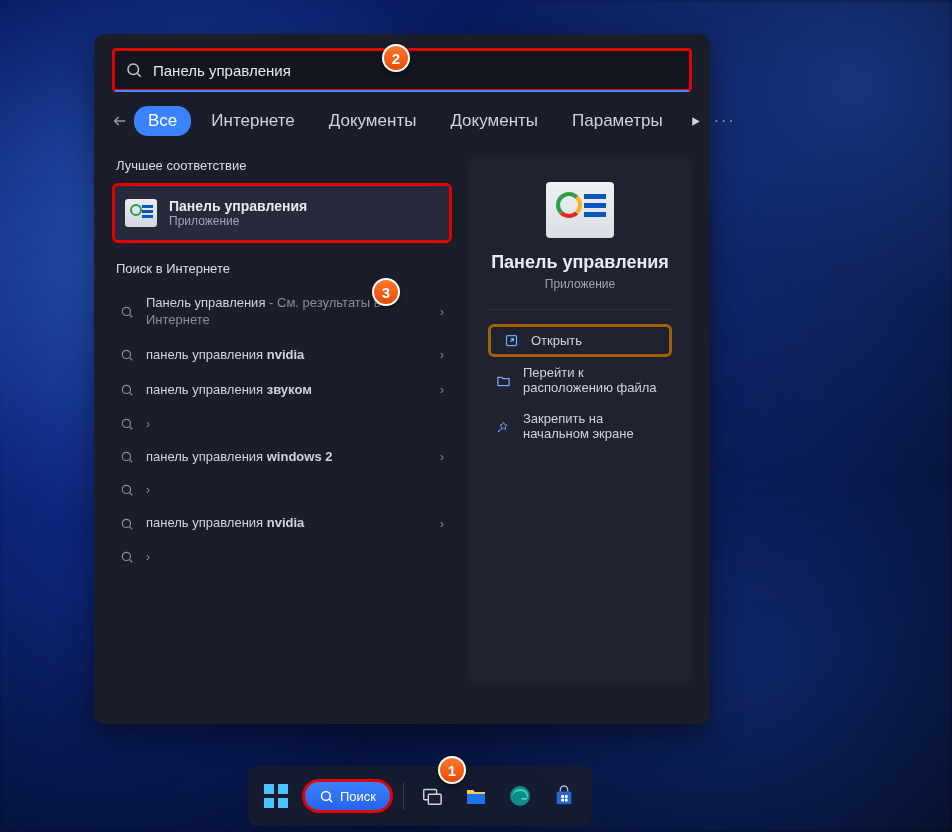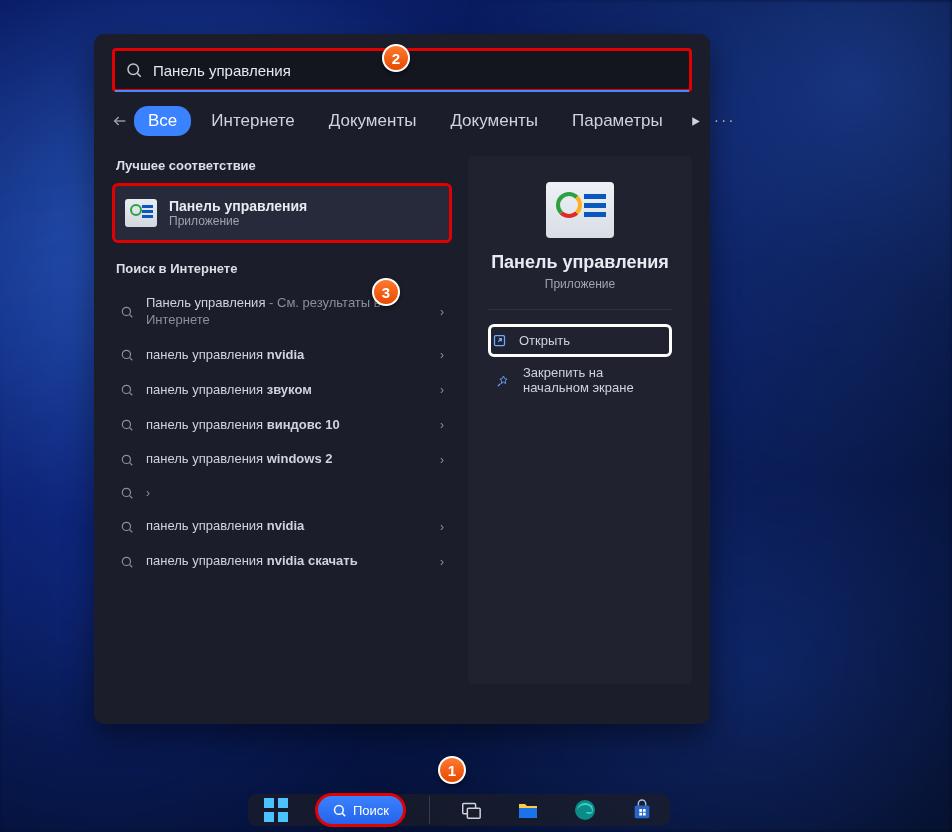--- a/index.html
+++ b/index.html
@@ -35,21 +35,21 @@
   .filter-row{display:flex;align-items:center;gap:6px;padding:14px 18px 8px 18px}
   .back-btn{width:26px;height:26px;display:flex;align-items:center;justify-content:center;color:#9ea4b2;border-radius:4px}
   .pill{padding:5px 14px;border-radius:14px;color:#cfd3dc;font-size:17px;white-space:nowrap}
   .pill.active{background:#3a82ff;color:#fff}
   .play-btn{width:26px;height:26px;display:flex;align-items:center;justify-content:center;margin-left:6px}
   .more-btn{margin-left:auto;color:#9ea4b2;letter-spacing:2px;font-size:16px;padding:0 6px}
   
   .columns{display:flex;padding:6px 18px 0 18px;gap:16px}
   .left-col{width:340px}
   .right-col{flex:1;background:#20232f;border-radius:6px;padding:26px 20px 20px 20px;margin-top:6px;height:528px}
-  .section-title{font-size:13px;font-weight:700;color:#dcdfe6;margin:8px 0 10px 4px}
+  .section-title{font-size:13px;font-weight:400;color:#dcdfe6;margin:8px 0 10px 4px}
   .best-match{
     display:flex;align-items:center;gap:12px;padding:12px 10px;border:3px solid #e30000;border-radius:6px;
     background:#262a3a;position:relative;
   }
   .best-match .app-icon-sm{width:32px;height:28px;border-radius:3px;background:linear-gradient(#e8edf2,#d2d8df);position:relative}
   .best-match .app-icon-sm::before{content:"";position:absolute;left:5px;top:5px;width:8px;height:8px;border:2px solid #2ea043;border-radius:50%}
   .best-match .app-icon-sm::after{content:"";position:absolute;right:4px;top:6px;width:11px;height:3px;background:#0a57c2;box-shadow:0 5px 0 #0a57c2,0 10px 0 #0a57c2}
   .bm-title{font-size:14px;font-weight:600;color:#e8ebf2}
   .bm-sub{font-size:12px;color:#9ea4b2}
   .web-list{display:flex;flex-direction:column}
@@ -60,26 +60,26 @@
   .web-item .chev{color:#8a8f9c;font-size:12px}
   
   .preview-icon{width:68px;height:56px;margin:0 auto 14px auto;border-radius:4px;background:linear-gradient(#eef2f6,#d8dee4);position:relative}
   .preview-icon::before{content:"";position:absolute;left:10px;top:10px;width:18px;height:18px;border:4px solid #2ea043;border-right-color:#ffb020;border-bottom-color:#e02a2a;border-radius:50%}
   .preview-icon::after{content:"";position:absolute;right:8px;top:12px;width:22px;height:5px;background:#0a57c2;box-shadow:0 9px 0 #0a57c2,0 18px 0 #0a57c2}
   .preview-title{text-align:center;font-size:18px;font-weight:600;color:#e8ebf2}
   .preview-sub{text-align:center;font-size:12px;color:#9ea4b2;margin-top:4px;margin-bottom:18px}
   .divider{height:1px;background:#2d3140;margin:0 0 14px 0}
   .action-row{display:flex;align-items:center;gap:12px;padding:8px 8px;border-radius:4px;font-size:13px;color:#cfd3dc}
   .action-row .aicon{width:16px;color:#6fa8ff;display:flex;align-items:center;justify-content:center}
-  .action-open{border:3px solid #ffffff;border-radius:6px;padding:6px 0}
+  .action-open{border:3px solid #a16207;border-radius:6px;padding:6px 12px}
   
   .badge{position:absolute;width:28px;height:28px;border-radius:50%;background:linear-gradient(#ff7a30,#e64a00);color:#fff;font-weight:700;font-size:15px;display:flex;align-items:center;justify-content:center;border:2px solid #fff;box-shadow:0 2px 4px rgba(0,0,0,.5);z-index:50}
   
   .taskbar{
-    position:absolute;left:248px;bottom:6px;display:flex;align-items:center;gap:21px;height:32px;
+    position:absolute;left:248px;bottom:6px;display:flex;align-items:center;gap:8px;height:60px;
     padding:4px 10px;background:rgba(28,30,40,.7);backdrop-filter:blur(8px);border-radius:8px;
   }
   .tb-icon{width:36px;height:36px;border-radius:4px;display:flex;align-items:center;justify-content:center;position:relative}
   .tb-sep{width:1px;height:28px;background:rgba(255,255,255,.15);margin:0 2px}
   .tb-search{
     display:flex;align-items:center;gap:6px;height:34px;padding:0 14px;border-radius:17px;
     background:linear-gradient(#3a82ff,#2563eb);color:#fff;font-size:13px;font-weight:500;
     border:3px solid #e30000;position:relative;
   }
   .win-logo{width:24px;height:24px;position:relative}
@@ -176,21 +176,20 @@
             <span class="label"><span>панель управления </span><b>звуком</b></span>
             <span class="chev">›</span>
           </div>
           <div class="web-item">
             <span class="sicon">
               <svg viewBox="0 0 24 24" width="14" height="14" fill="none" stroke="currentColor" stroke-width="2">
                 <circle cx="11" cy="11" r="7"></circle>
                 <line x1="21" y1="21" x2="16.5" y2="16.5"></line>
               </svg>
             </span>
-            <span class="label"><span>панель управления </span><b>виндовс 10</b></span>
             <span class="chev">›</span>
           </div>
           <div class="web-item">
             <span class="sicon">
               <svg viewBox="0 0 24 24" width="14" height="14" fill="none" stroke="currentColor" stroke-width="2">
                 <circle cx="11" cy="11" r="7"></circle>
                 <line x1="21" y1="21" x2="16.5" y2="16.5"></line>
               </svg>
             </span>
             <span class="label"><span>панель управления </span><b>windows 2</b></span>
@@ -215,21 +214,20 @@
             <span class="label"><span>панель управления </span><b>nvidia</b></span>
             <span class="chev">›</span>
           </div>
           <div class="web-item">
             <span class="sicon">
               <svg viewBox="0 0 24 24" width="14" height="14" fill="none" stroke="currentColor" stroke-width="2">
                 <circle cx="11" cy="11" r="7"></circle>
                 <line x1="21" y1="21" x2="16.5" y2="16.5"></line>
               </svg>
             </span>
-            <span class="label"><span>панель управления </span><b>nvidia скачать</b></span>
             <span class="chev">›</span>
           </div>
         </div>
     </div>
 
     <div class="right-col">
       <div class="preview-icon"></div>
       <div class="preview-title">Панель управления</div>
       <div class="preview-sub">Приложение</div>
       <div class="divider"></div>
@@ -239,20 +237,28 @@
               <svg viewBox="0 0 24 24" width="15" height="15" fill="none" stroke="currentColor" stroke-width="2">
                 <rect x="4" y="4" width="16" height="16" rx="2"></rect>
                 <path d="M10 14l5-5M15 13V9h-4"></path>
               </svg>
             </span>
             <span>Открыть</span>
           </div>
           <div class="action-row">
             <span class="aicon">
               <svg viewBox="0 0 24 24" width="15" height="15" fill="none" stroke="currentColor" stroke-width="2">
+                <path d="M3 7h6l2 2h10v10a1 1 0 0 1-1 1H4a1 1 0 0 1-1-1z"></path>
+              </svg>
+            </span>
+            <span>Перейти к расположению файла</span>
+          </div>
+          <div class="action-row">
+            <span class="aicon">
+              <svg viewBox="0 0 24 24" width="15" height="15" fill="none" stroke="currentColor" stroke-width="2">
                 <path d="M12 2l3 6 5 1-4 4 1 6-5-3-5 3 1-6-4-4 5-1z" transform="scale(.7) translate(5 5)"></path>
                 <line x1="7" y1="17" x2="3" y2="21"></line>
               </svg>
             </span>
             <span>Закрепить на начальном экране</span>
           </div>
         </div>
     </div>
   </div>
 </div>

